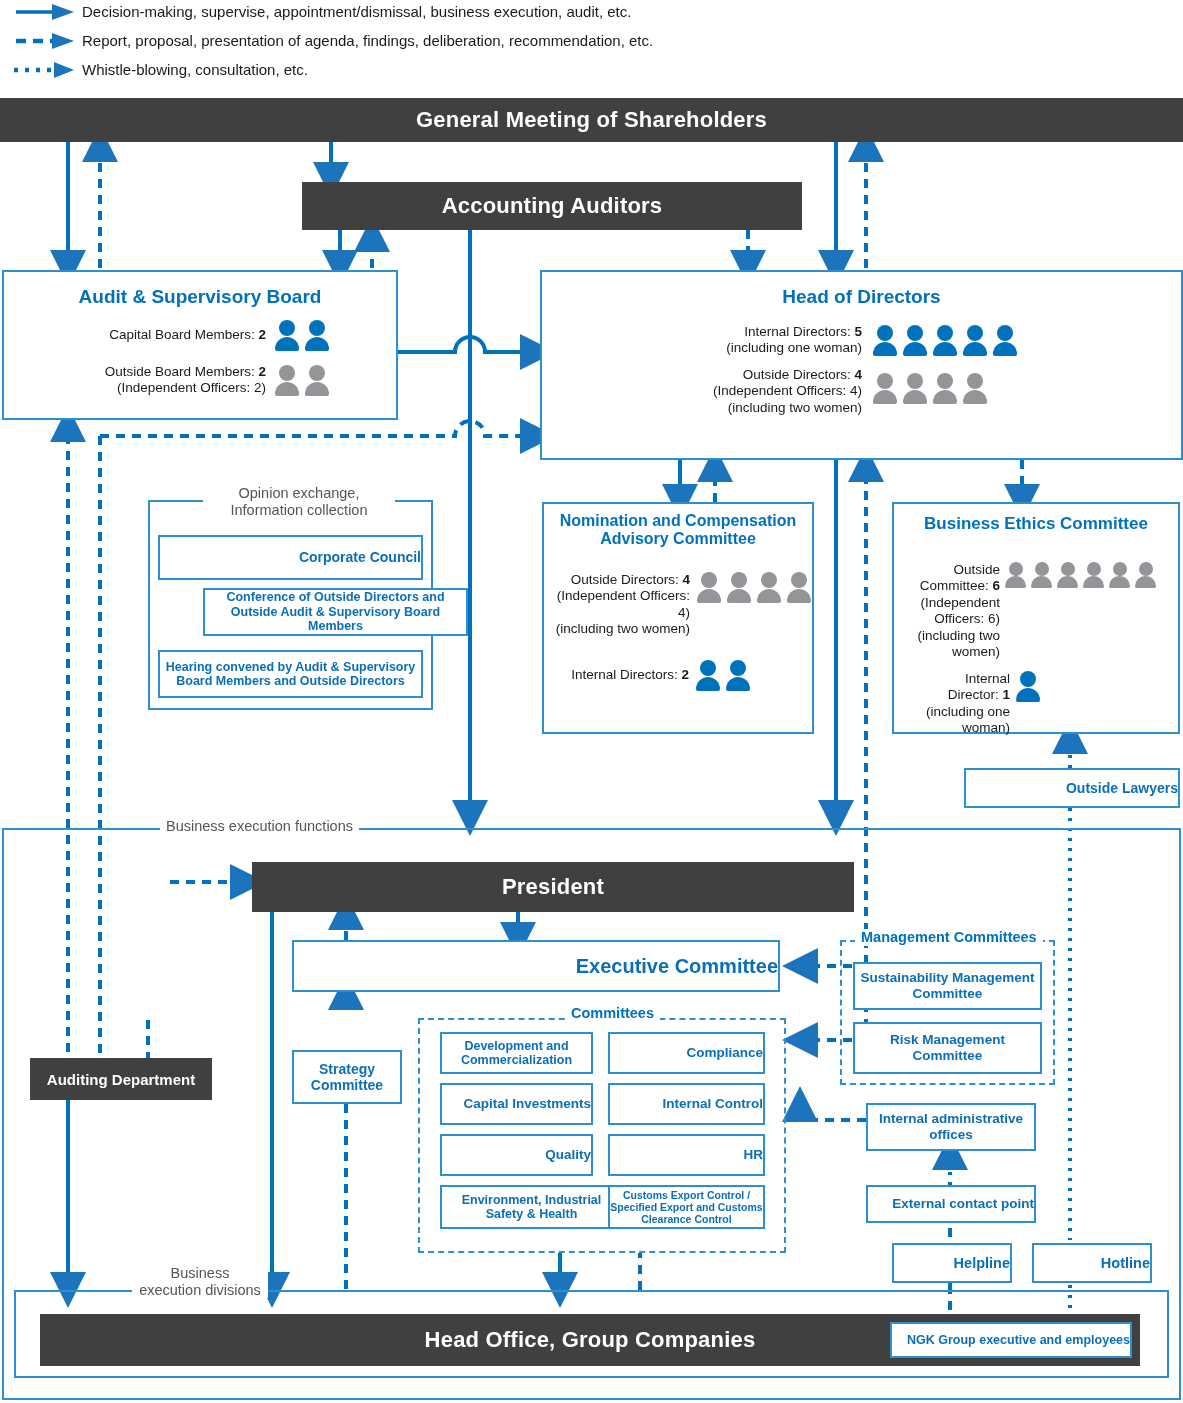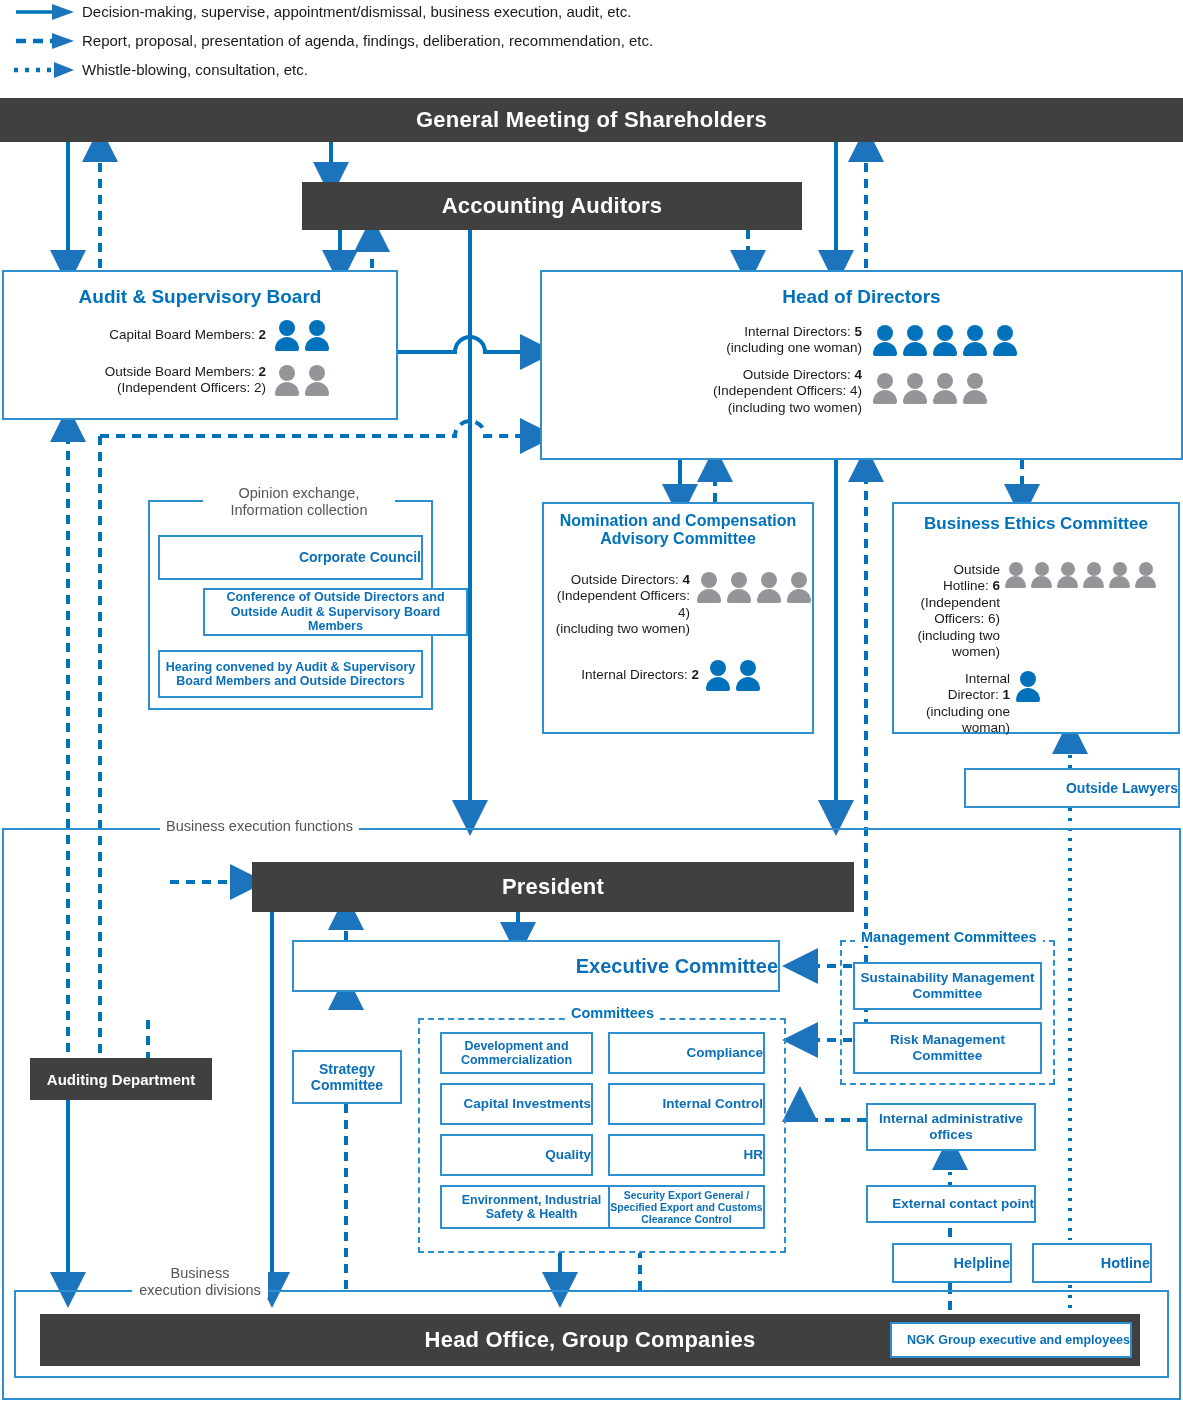--- a/index.html
+++ b/index.html
@@ -271,21 +271,21 @@
           <div class="person gray">
               <div class="head"></div>
               <div class="body"></div>
             </div>
           <div class="person gray">
               <div class="head"></div>
               <div class="body"></div>
             </div>
         </div>
       </div>
-      <div style="display:flex;align-items:center;padding-left:10px;margin-top:22px;">
+      <div style="display:flex;align-items:center;margin-top:22px;">
         <div class="rowlbl" style="width:145px;">
           <span>Internal Directors:</span>&nbsp;<b>2</b>
         </div>
         <div class="people" style="margin-left:6px;">
           <div class="person blue">
               <div class="head"></div>
               <div class="body"></div>
             </div>
           <div class="person blue">
               <div class="head"></div>
@@ -294,21 +294,21 @@
         </div>
       </div>
     </div>
   </div>
 
   <div class="panel" style="position:absolute;left:892px;top:502px;width:288px;height:232px;">
     <div class="panel-title" style="margin-top:10px;font-size:17px;padding:0 26px;">Business Ethics Committee</div>
     <div style="position:absolute;left:0;top:58px;width:100%;">
       <div style="display:flex;align-items:flex-start;padding-left:6px;">
         <div class="rowlbl" style="width:100px;">
-          <div><span>Outside Hotline:</span>&nbsp;<b>6</b></div>
+          <div><span>Outside Committee:</span>&nbsp;<b>6</b></div>
           <div>(Independent Officers: 6)</div>
           <div>(including two women)</div>
         </div>
         <div class="people" style="margin-left:5px;">
           <div class="person sm gray">
               <div class="head"></div>
               <div class="body"></div>
             </div>
           <div class="person sm gray">
               <div class="head"></div>
@@ -380,21 +380,21 @@
   <div class="cellbox" style="left:440px;top:1134px;width:153px;height:42px;font-size:13.5px;">
     <span>Quality</span>
   </div>
   <div class="cellbox" style="left:608px;top:1134px;width:157px;height:42px;font-size:13.5px;">
     <span>HR</span>
   </div>
   <div class="cellbox" style="left:440px;top:1185px;width:183px;height:44px;font-size:12.5px;">
     <span>Environment, Industrial Safety &amp; Health</span>
   </div>
   <div class="cellbox" style="left:608px;top:1185px;width:157px;height:44px;font-size:10.5px;">
-    <span>Security Export General / Specified Export and Customs Clearance Control</span>
+    <span>Customs Export Control / Specified Export and Customs Clearance Control</span>
   </div>
 
   <div class="dashframe" style="left:840px;top:940px;width:215px;height:145px;"></div>
   <div class="grouplabel blue" style="left:855px;top:929px;">Management Committees</div>
   <div class="cellbox" style="left:853px;top:962px;width:189px;height:48px;font-size:13.5px;">
     <span>Sustainability Management Committee</span>
   </div>
   <div class="cellbox" style="left:853px;top:1022px;width:189px;height:52px;font-size:13.5px;">
     <span>Risk Management Committee</span>
   </div>

